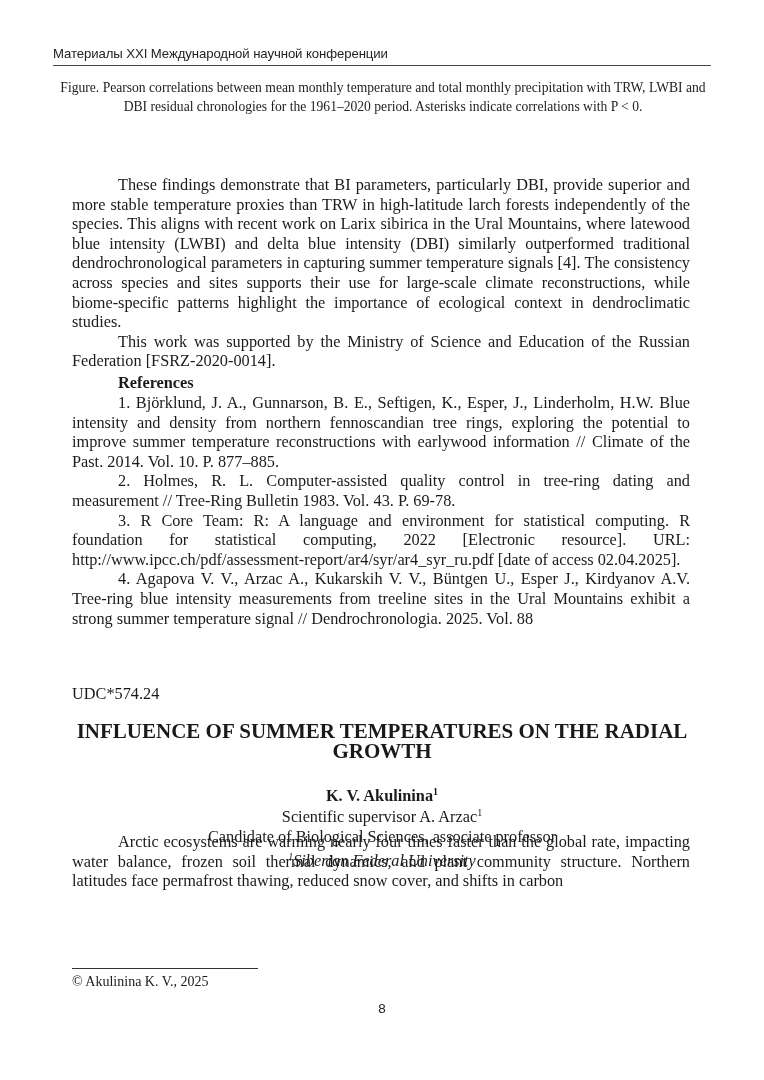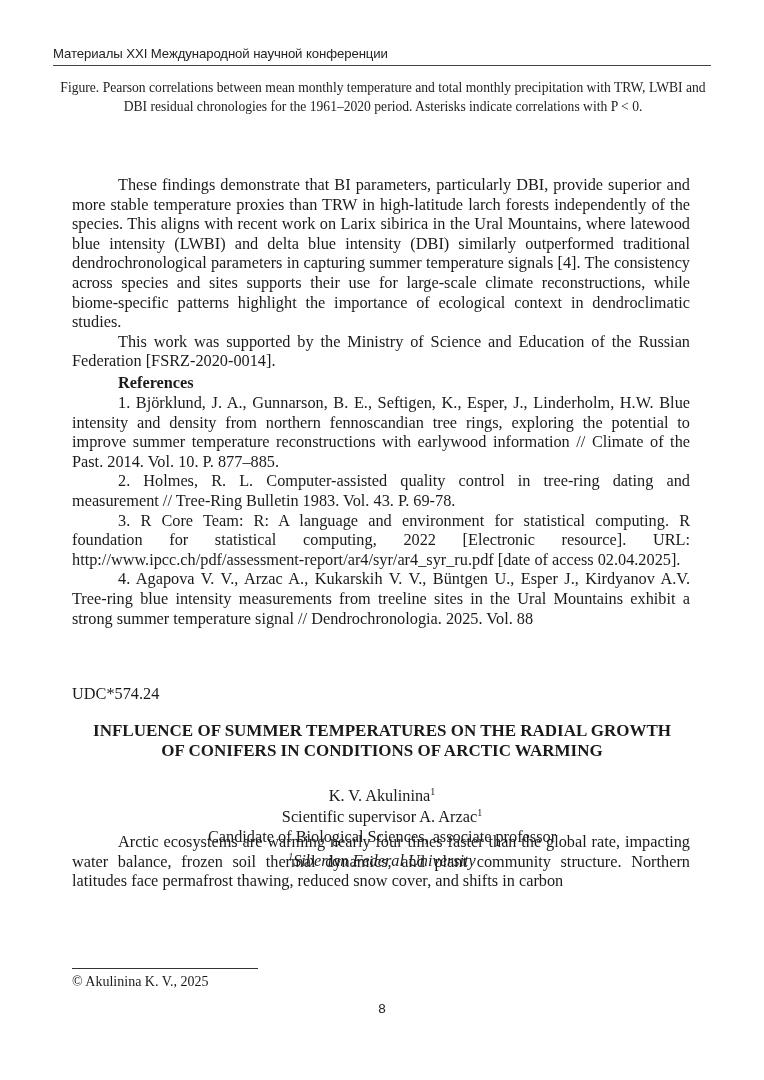--- a/index.html
+++ b/index.html
@@ -28,25 +28,25 @@
   .p { text-align: justify; text-indent: 46px; margin: 0; }
 
   #block1 { top: 153px; margin-top: 22px; }
   #refs-head { top: 373px; font-weight: bold; }
   #refs { top: 393px; }
 
   .udc { position: absolute; left: 72px; top: 684px; font-size: 16.3px; }
 
   .title {
     position: absolute; left: 60px; top: 721px; width: 644px;
-    text-align: center; font-weight: bold; font-size: 17px; line-height: 20px;
+    text-align: center; font-weight: bold; font-size: 21px; line-height: 20px;
   }
   .author {
     position: absolute; left: 0; top: 786px; width: 764px; text-align: center;
-    font-weight: normal; font-size: 16.3px;
+    font-weight: bold; font-size: 16.3px;
   }
   .supervisor, .degree, .affil {
     position: absolute; left: 0; width: 764px; text-align: center; font-size: 16.3px;
   }
   .supervisor { top: 807px; }
   .degree { top: 827px; }
   .affil { top: 851px; font-style: italic; }
   sup { font-size: 10px; vertical-align: 6px; line-height: 0; }
 
   #block2 { top: 832px; }
@@ -78,21 +78,20 @@
   <p class="p">1. Björklund, J. A., Gunnarson, B. E., Seftigen, K., Esper, J., Linderholm, H.W. Blue intensity and density from northern fennoscandian tree rings, exploring the potential to improve summer temperature reconstructions with earlywood information // Climate of the Past. 2014. Vol. 10. P. 877–885.</p>
   <p class="p">2. Holmes, R. L. Computer-assisted quality control in tree-ring dating and measurement // Tree-Ring Bulletin 1983. Vol. 43. P. 69-78.</p>
   <p class="p">3. R Core Team: R: A language and environment for statistical computing. R foundation for statistical computing, 2022 [Electronic resource]. URL: http://www.ipcc.ch/pdf/assessment-report/ar4/syr/ar4_syr_ru.pdf [date of access 02.04.2025].</p>
   <p class="p">4. Agapova V. V., Arzac A., Kukarskih V. V., Büntgen U., Esper J., Kirdyanov A.V. Tree-ring blue intensity measurements from treeline sites in the Ural Mountains exhibit a strong summer temperature signal // Dendrochronologia. 2025. Vol. 88</p>
 </div>
 
 <div class="udc serif">UDC*574.24</div>
 
 <div class="title serif">
   <div>INFLUENCE OF SUMMER TEMPERATURES ON THE RADIAL GROWTH</div>
-  <div>OF CONIFERS IN CONDITIONS OF ARCTIC WARMING</div>
 </div>
 
 <div class="author serif"><span>K. V. Akulinina</span><sup>1</sup></div>
 
 <div class="supervisor serif"><span>Scientific supervisor A. Arzac</span><sup>1</sup></div>
 
 <div class="degree serif">Candidate of Biological Sciences, associate professor</div>
 
 <div class="affil serif"><sup>1</sup><span>Siberian Federal University</span></div>
 

